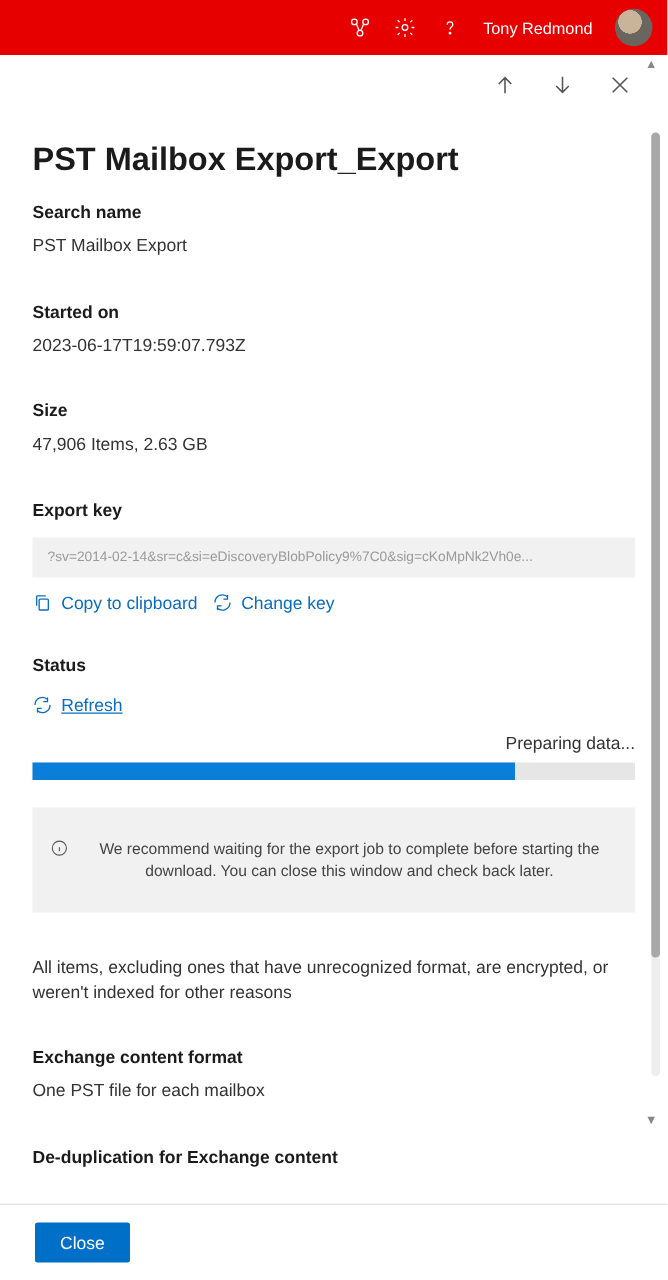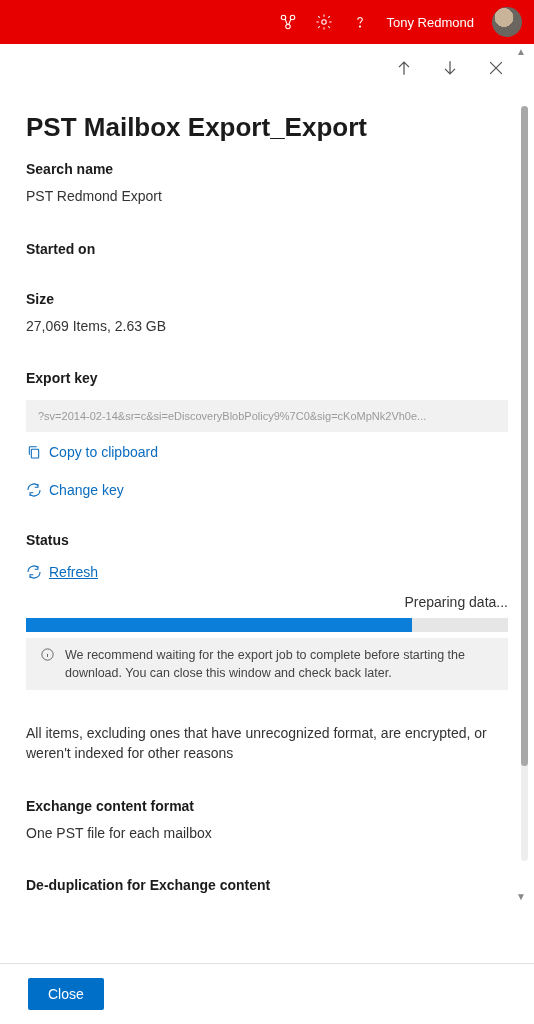--- a/index.html
+++ b/index.html
@@ -69,32 +69,32 @@
     }
     h1.page-title { font-size: 26px; font-weight: 700; color:#1b1b1b; margin: 26px 0 18px 0; }
     .section-label { font-size: 14px; font-weight: 700; color:#1b1b1b; margin-bottom: 10px; }
     .section-value { font-size: 14px; color:#333; line-height:1.4; }
     .section { margin-bottom: 34px; }
     .keybox {
       background:#f1f1f1; color:#9a9a9a; font-size:11px;
       padding:10px 12px; margin-top:14px;
       white-space:nowrap; overflow:hidden; text-overflow:ellipsis;
     }
-    .key-actions { display:flex; gap:22px; margin-top:12px;flex-direction:column; }
+    .key-actions { display:flex; gap:12px; margin-top:12px; }
     .link-btn { display:flex; align-items:center; gap:7px; color:#0a6cbf; font-size:14px; cursor:pointer; }
     .link-btn svg { width:16px; height:16px; stroke:#0a6cbf; fill:none; stroke-width:1.6; }
     .status-section .section-label { margin-bottom: 16px; }
     .refresh-btn { display:flex; align-items:center; gap:7px; color:#0a6cbf; font-size:14px; cursor:pointer; margin-bottom:14px;text-decoration:underline; }
     .refresh-btn svg { width:16px; height:16px; stroke:#0a6cbf; fill:none; stroke-width:1.6; }
     .status-text { font-size:14px; color:#333; margin-bottom:8px;text-align:right; }
     .progress { width:100%; height:14px; background:#e6e6e6; }
     .progress .bar { height:100%; background:#0a7ed8; }
     .info-box {
       background:#f1f1f1; display:flex; gap:10px;
-      padding:8px 14px; margin-top:6px; font-size:12.5px; color:#444; line-height:1.45;
+      padding:24px 14px; margin-top:22px; font-size:12.5px; color:#444; line-height:1.45;text-align:center;
     }
     .info-box svg { width:15px; height:15px; flex-shrink:0; stroke:#555; fill:none; stroke-width:1.4; margin-top:1px;}
     .footer {
       position:absolute; bottom:0; left:0; right:0;
       border-top:1px solid #e0e0e0; background:#fff;
       padding:14px 28px;
     }
     .close-btn {
       background:#006fc8; color:#fff; border:none;
       padding:8px 20px; font-size:14px; border-radius:2px; cursor:pointer;
@@ -150,30 +150,31 @@
         <svg viewBox="0 0 24 24">
             <path d="M5 5l14 14M19 5L5 19"></path>
           </svg>
       </div>
     </div>
 
     <h1 class="page-title">PST Mailbox Export_Export</h1>
 
     <div class="section">
       <div class="section-label">Search name</div>
-      <div class="section-value">PST Redmond Export</div>
+      <div class="section-value">PST Mailbox Export</div>
     </div>
 
     <div class="section">
       <div class="section-label">Started on</div>
+      <div class="section-value">2023-06-17T19:59:07.793Z</div>
     </div>
 
     <div class="section">
       <div class="section-label">Size</div>
-      <div class="section-value">27,069 Items, 2.63 GB</div>
+      <div class="section-value">47,906 Items, 2.63 GB</div>
     </div>
 
     <div class="section">
       <div class="section-label">Export key</div>
       <div class="keybox">?sv=2014-02-14&amp;sr=c&amp;si=eDiscoveryBlobPolicy9%7C0&amp;sig=cKoMpNk2Vh0e...</div>
       <div class="key-actions">
         <div class="link-btn">
           <svg viewBox="0 0 24 24">
               <rect x="8" y="8" width="11" height="13" rx="1"></rect>
               <path d="M5 16V5a1 1 0 011-1h10"></path>

